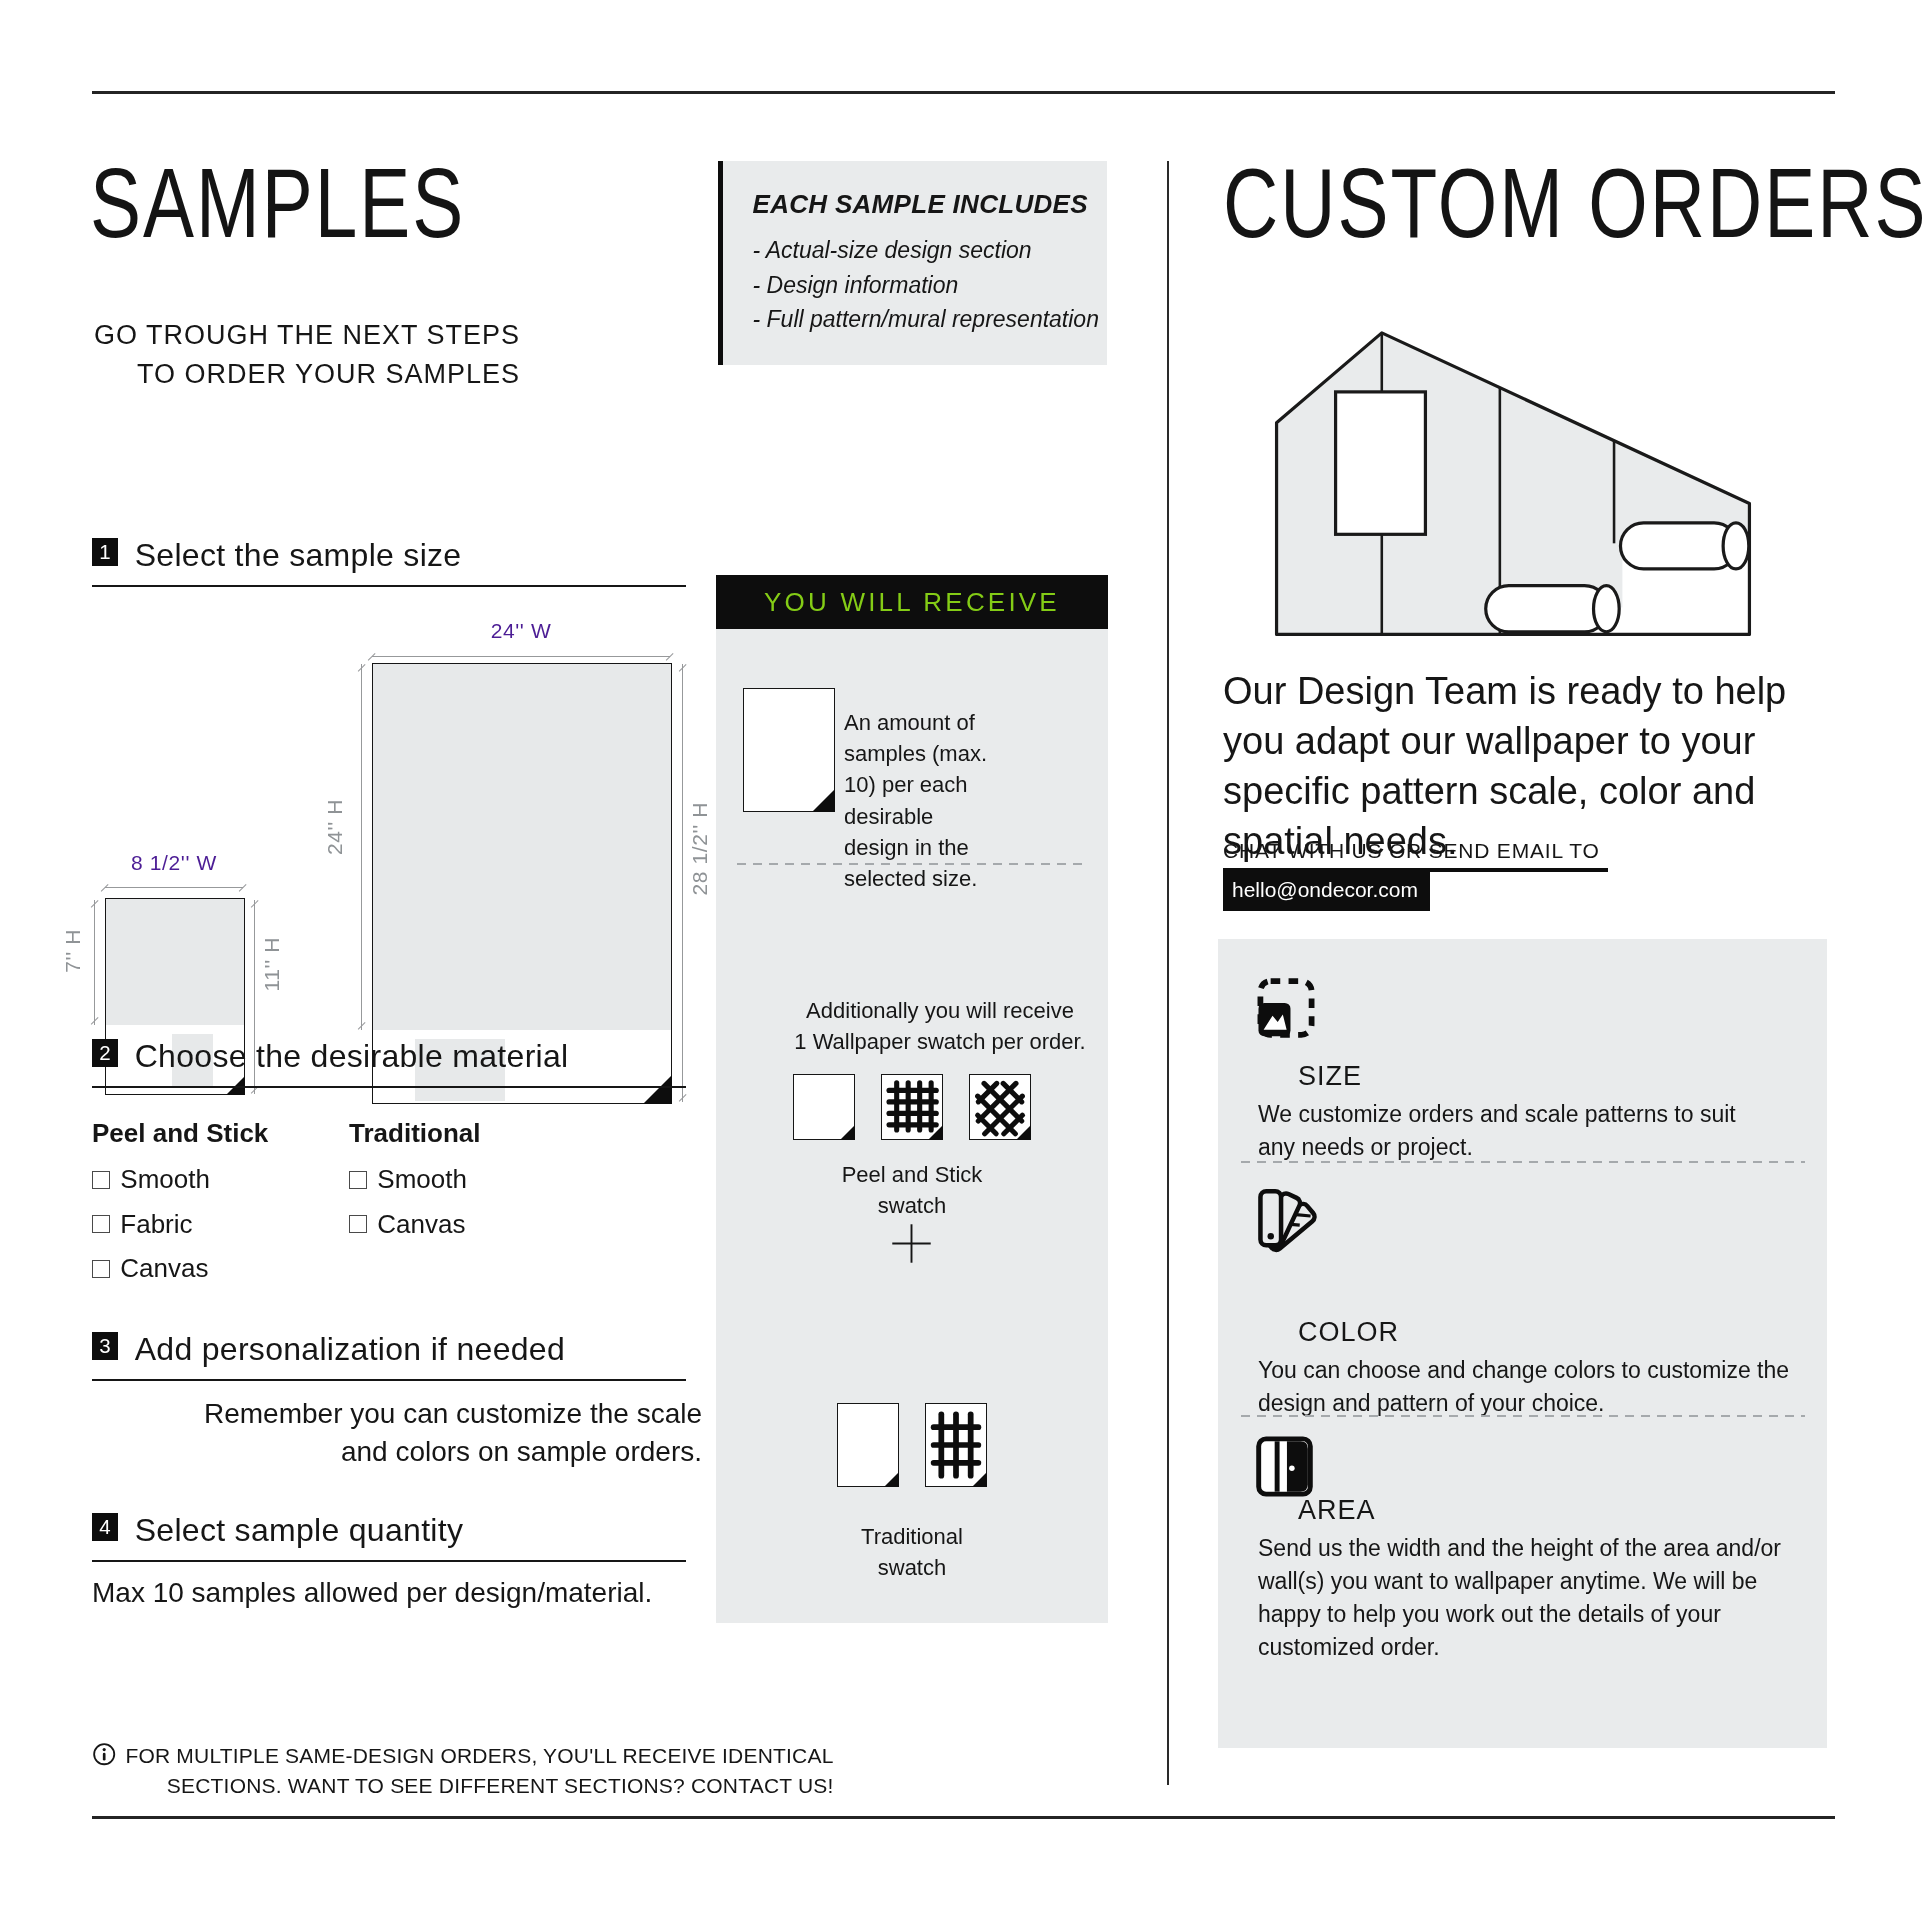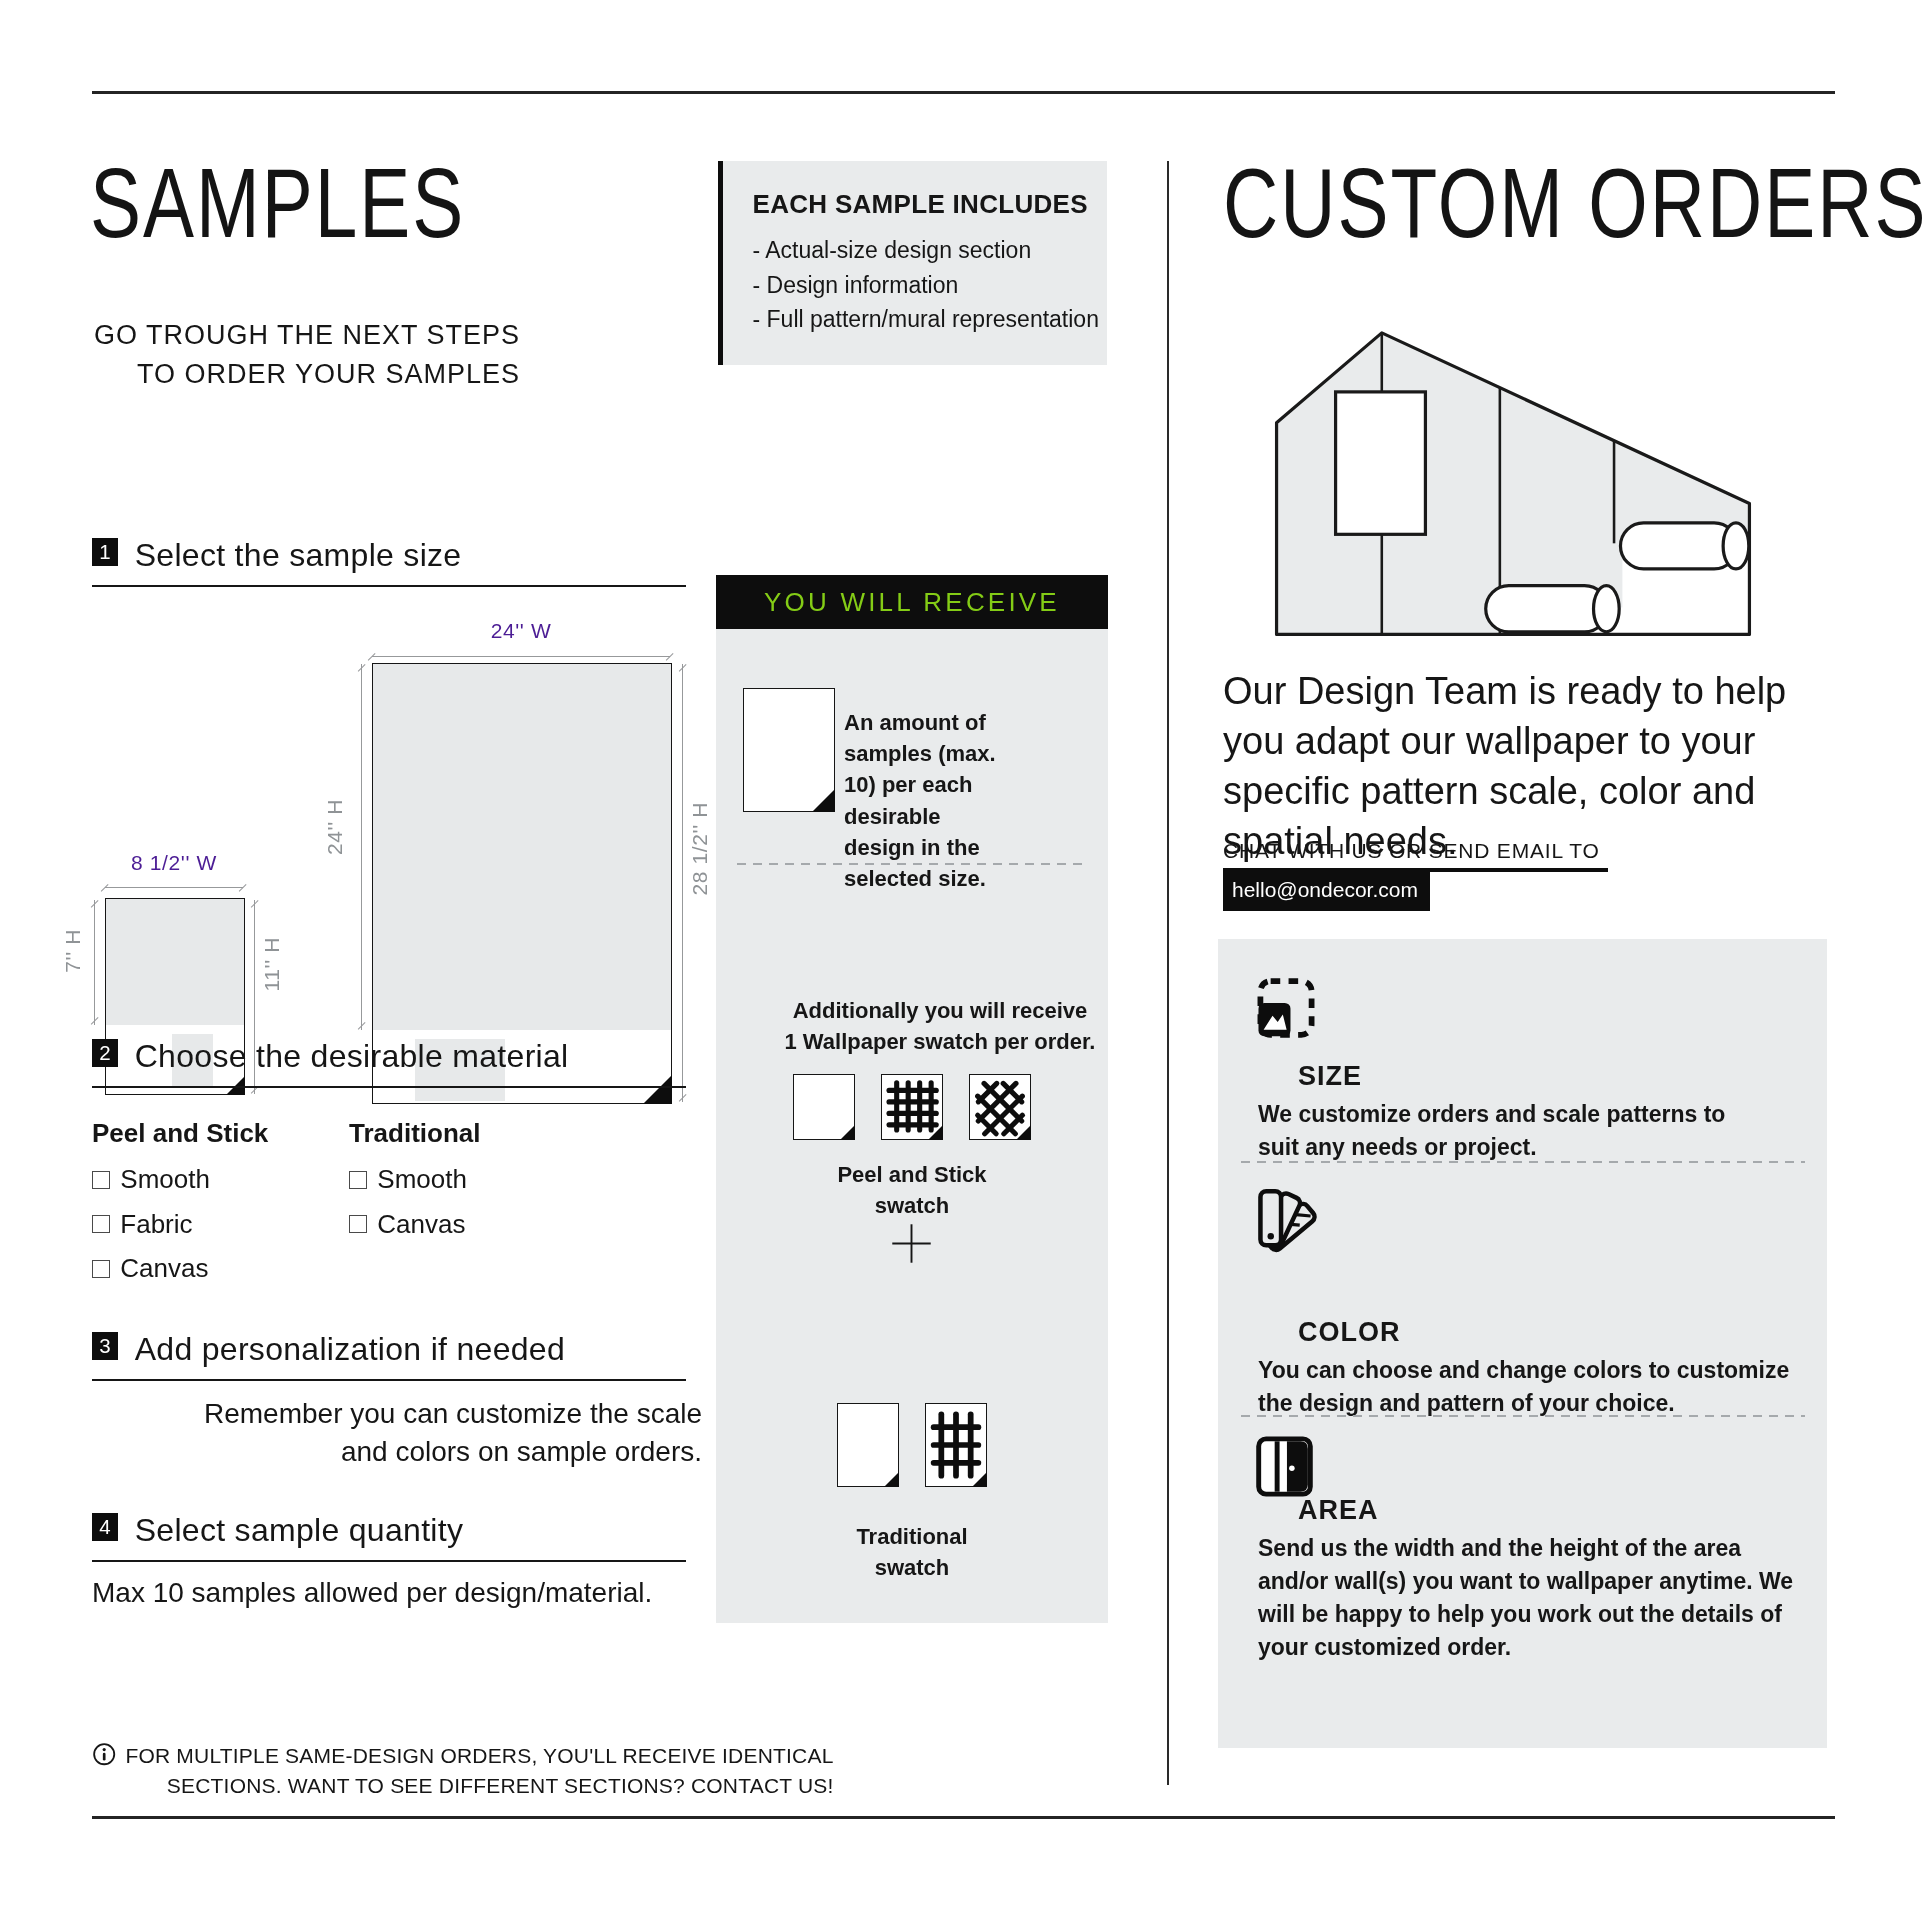--- a/index.html
+++ b/index.html
@@ -33,26 +33,26 @@
           color:#8f9396;font-size:21px;letter-spacing:0.6px;}
   
   .matcol{position:absolute;top:0;}
   .mathead{font-size:26px;font-weight:700;margin-bottom:15.4px;}
   .matrow{display:flex;align-items:center;gap:10.3px;margin-bottom:13.5px;font-size:26px;}
   .cb{width:16px;height:16px;border:1.3px solid #4a4a4a;background:#fff;flex:none;}
   .body44{font-size:28px;line-height:1.36;}
   .footnote{font-size:21px;line-height:1.45;letter-spacing:0.2px;}
   
   .includesbox{position:absolute;left:718px;top:161px;width:389px;height:204px;background:#e9ebec;
-               border-left:5.1px solid #0d0d0d;box-sizing:border-box;padding:28px 0 0 29.5px;}
+               border-left:5.1px solid #0d0d0d;box-sizing:border-box;padding:28px 0 0 29.5px;font-style:italic;}
   .includesbox h3{margin:0 0 13px 0;font-size:26px;font-weight:600;letter-spacing:0.3px;}
   .inc-item{font-size:23px;line-height:1.5;width:337px;padding-left:14px;text-indent:-14px;}
   .banner{position:absolute;left:716px;top:575px;width:392px;height:54px;background:#0d0d0d;
           color:#84cc16;font-size:26px;letter-spacing:3.2px;display:flex;align-items:center;justify-content:center;}
-  .graypanel{position:absolute;background:#e9ebec;font-weight:bold;}
+  .graypanel{position:absolute;background:#e9ebec;}
   .dashes{position:absolute;height:1.9px;
           background:repeating-linear-gradient(90deg,#a5a9ac 0 9px,transparent 9px 16px);}
   .pagebox{position:absolute;background:#fff;border:1.9px solid #161616;}
   .centered{text-align:center;}
   .swatch{position:relative;width:60px;height:64px;background:#fff;border:1.9px solid #161616;flex:none;}
   .swatch.tall{height:82px;}
   .swatch svg{position:absolute;left:0;top:0;width:100%;height:100%;}
   .swrow{position:absolute;display:flex;justify-content:center;gap:26px;}
   .lbl34{font-size:22px;line-height:1.42;}
   

